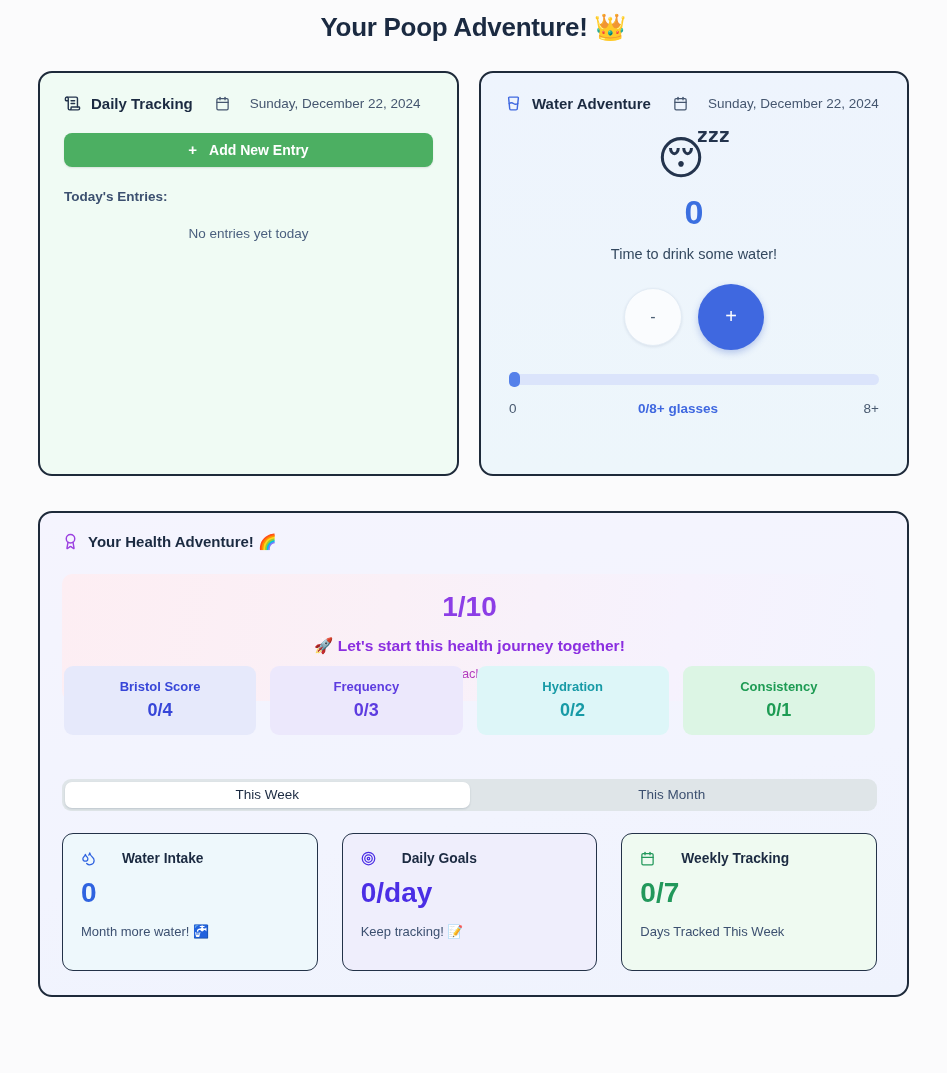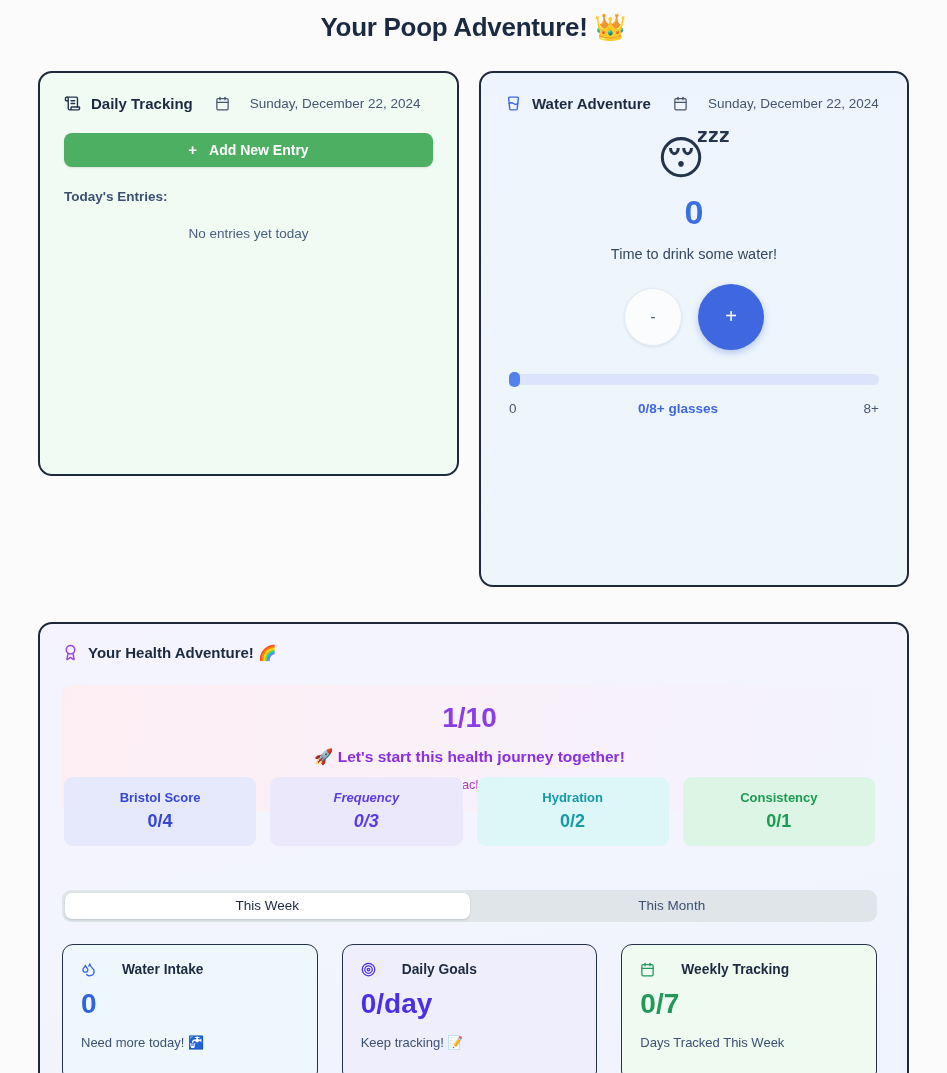--- a/index.html
+++ b/index.html
@@ -38,21 +38,21 @@
     position: relative;
   }
   .card-daily {
     flex: 0 0 421px;
     height: 405px;
     background: #f0fbf4;
     padding: 22px 24px 0 24px;
   }
   .card-water {
     flex: 1 1 auto;
-    height: 516px;
+    height: 405px;
     background: linear-gradient(180deg, #eef4fd 0%, #edf6fb 100%);
     padding: 22px 24px 0 24px;
   }
 
   .card-head {
     display: flex;
     align-items: center;
     gap: 10px;
     white-space: nowrap;
   }
@@ -239,21 +239,21 @@
     flex: 1 1 0;
     border-radius: 9px;
     text-align: center;
     padding: 13px 6px 14px 6px;
   }
   .metric .lbl { font-size: 13px; font-weight: bold; }
   .metric .val { margin-top: 6px; font-size: 18px; font-weight: bold; }
   .m-bristol { background: #e6e9fb; }
   .m-bristol .lbl, .m-bristol .val { color: #3746d8; }
   .m-freq { background: #ece8fc; }
-  .m-freq .lbl, .m-freq .val { color: #5d3ce0; font-style: italic; }
+  .m-freq .lbl, .m-freq .val { color: #5d3ce0; }
   .m-hyd { background: #ddf6f8; }
   .m-hyd .lbl, .m-hyd .val { color: #179aa6; }
   .m-cons { background: #dcf5e4; }
   .m-cons .lbl, .m-cons .val { color: #1d9b53; }
 
   
   .tabs {
     margin-top: 44px;
     background: #dfe5e8;
     border-radius: 9px;
@@ -441,21 +441,21 @@
         <div class="shead">
           <span class="ico">
             <svg width="15" height="15" viewBox="0 0 24 24" fill="none" stroke="#2f63e0" stroke-width="2" stroke-linecap="round" stroke-linejoin="round">
               <path d="M7 16.3c2.2 0 4-1.83 4-4.05 0-1.16-.57-2.26-1.71-3.19S7.29 6.75 7 5.3c-.29 1.45-1.14 2.84-2.29 3.76S3 11.1 3 12.25c0 2.22 1.8 4.05 4 4.05z"></path>
               <path d="M12.56 6.6A10.97 10.97 0 0 0 14 3.02c.5 2.5 2 4.9 4 6.5s3 3.5 3 5.5a6.98 6.98 0 0 1-11.91 4.97"></path>
             </svg>
           </span>
           <span class="t">Water Intake</span>
         </div>
         <div class="big">0</div>
-        <div class="note">Need more today! 🚰</div>
+        <div class="note">Month more water! 🚰</div>
       </div>
 
       <div class="stat s-goals">
         <div class="shead">
           <span class="ico">
             <svg width="15" height="15" viewBox="0 0 24 24" fill="none" stroke="#4b2ee5" stroke-width="2" stroke-linecap="round" stroke-linejoin="round">
               <circle cx="12" cy="12" r="10"></circle>
                 <circle cx="12" cy="12" r="6"></circle>
                 <circle cx="12" cy="12" r="2"></circle>
             </svg>

